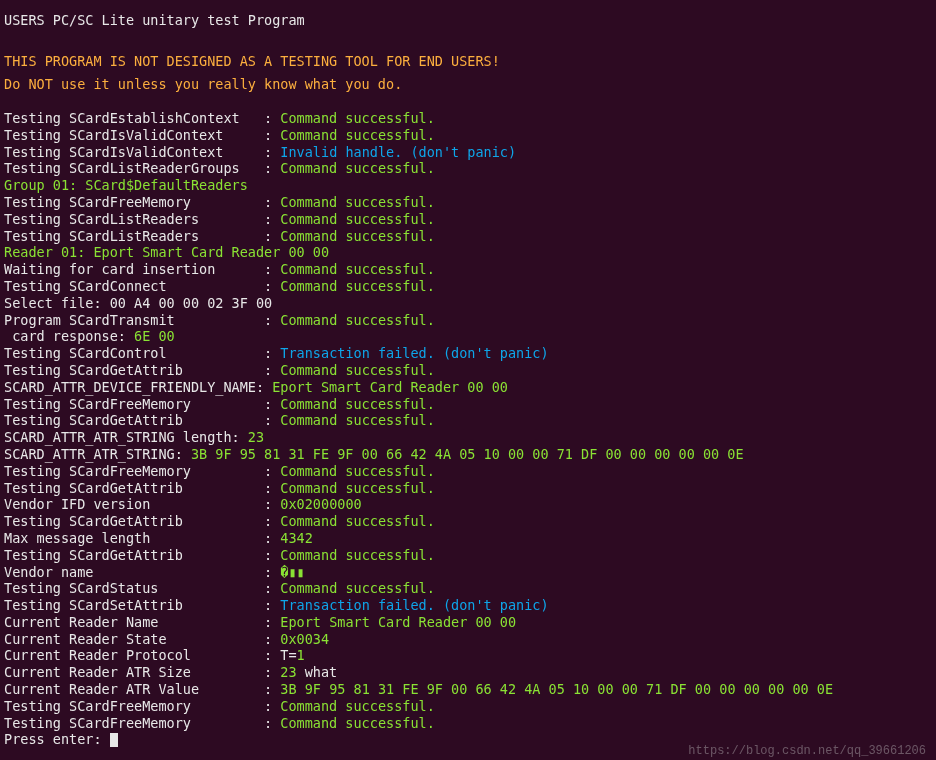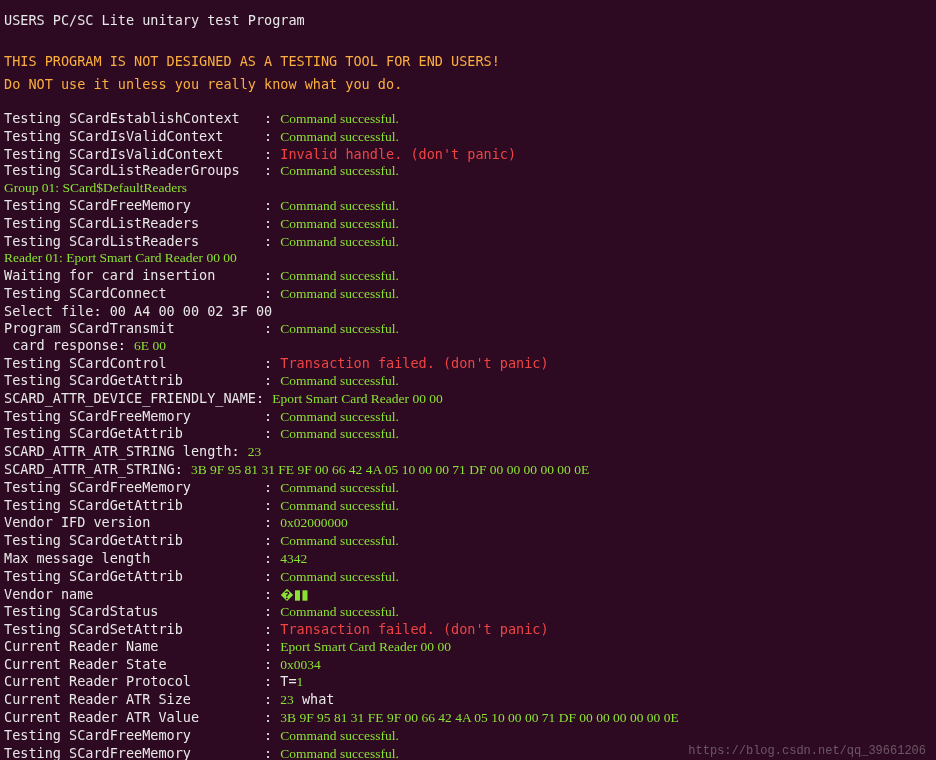--- a/index.html
+++ b/index.html
@@ -17,23 +17,23 @@
       width: 936px;
       height: 760px;
       overflow: hidden;
       position: relative;
     }
     .line {
       white-space: pre;
       display: block;
     }
     .white { color: #e8e8e8; }
-    .green { color: #8ae234; font-family: Liberation Serif, serif; }
+    .green { color: #8ae234; }
     .orange { color: #fcaf3e; margin-top: 7px; }
-    .blue { color: #ef4444; text-align: center; }
+    .blue { color: #0ea5e9; text-align: center; }
     .cursor {
       display: inline-block;
       width: 8px;
       height: 14px;
       background-color: #e8e8e8;
       vertical-align: text-bottom;
     }
     .watermark {
       position: absolute;
       bottom: 0;

